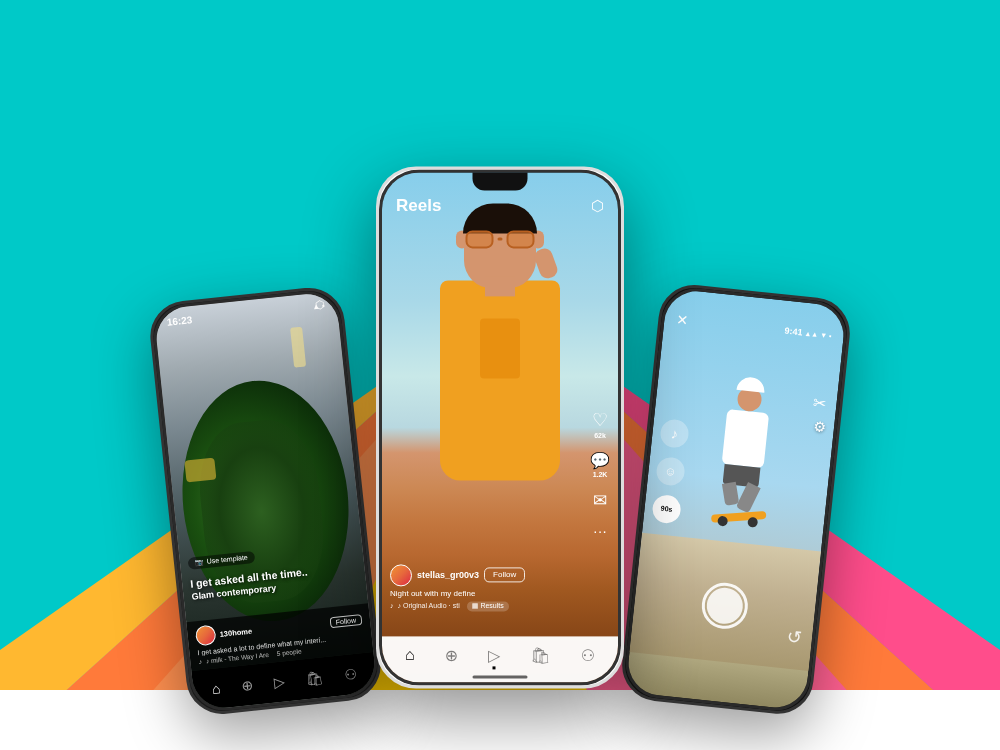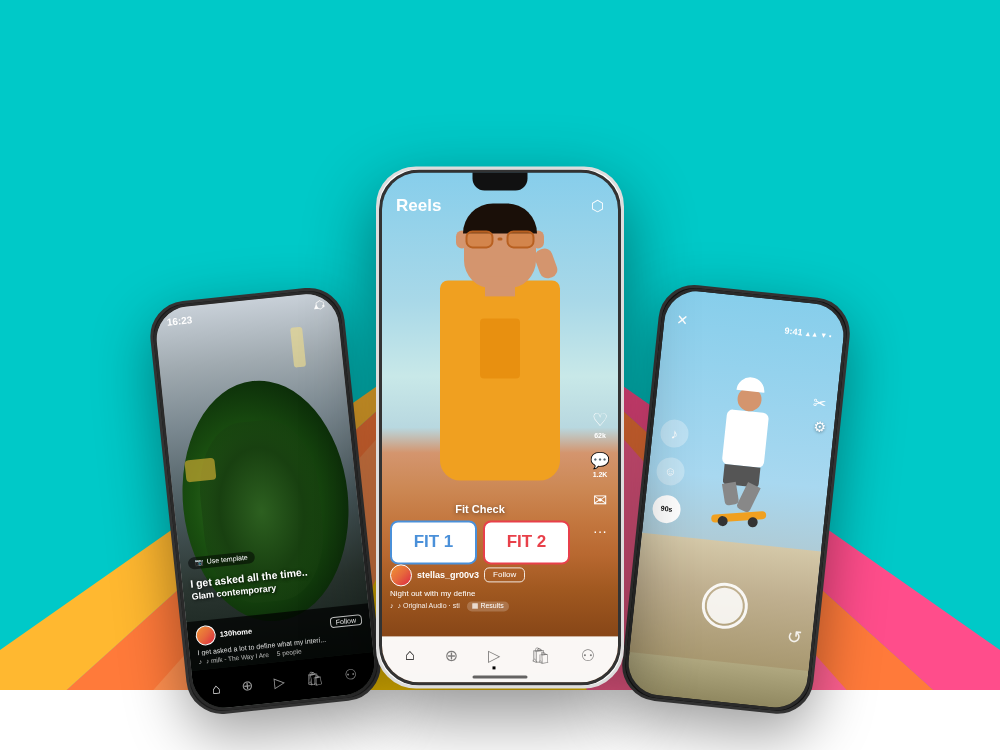--- a/index.html
+++ b/index.html
@@ -179,27 +179,20 @@
           <span style="color:#fff;font-size:7px;font-weight:600;">62k</span>
         </div>
         <div style="display:flex;flex-direction:column;align-items:center;gap:1px;">
           <span style="color:#fff;font-size:16px;">💬</span>
           <span style="color:#fff;font-size:7px;font-weight:600;">1.2K</span>
         </div>
         <span style="color:#fff;font-size:17px;">✉</span>
         <span style="color:#fff;font-size:14px;">···</span>
       </div>
 
-      <div style="position:absolute;bottom:22%;left:0;right:40px;padding:0 8px;z-index:25;">
-        <div style="text-align:center;color:#fff;font-size:11px;font-weight:700;margin-bottom:5px;text-shadow:0 1px 4px rgba(0,0,0,0.5);">Fit Check</div>
-        <div style="display:flex;gap:6px;justify-content:center;margin-bottom:6px;">
-          <button style="flex:1;height:44px;border-radius:8px;border:2.5px solid #4a90d9;background:#fff;color:#4a90d9;font-size:17px;font-weight:800;cursor:pointer;">FIT 1</button>
-          <button style="flex:1;height:44px;border-radius:8px;border:2.5px solid #e8404a;background:#fff;color:#e8404a;font-size:17px;font-weight:800;cursor:pointer;">FIT 2</button>
-        </div>
-      </div>
 
       <div style="position:absolute;bottom:14%;left:0;right:50px;padding:0 8px;z-index:25;">
         <div style="display:flex;align-items:center;gap:5px;margin-bottom:3px;">
           <div style="width:22px;height:22px;border-radius:50%;background:linear-gradient(135deg,#f09433,#e6683c,#dc2743);border:1.5px solid #fff;flex-shrink:0;"></div>
           <span style="color:#fff;font-size:9px;font-weight:700;">stellas_gr00v3</span>
           <button style="background:transparent;border:1px solid rgba(255,255,255,0.85);border-radius:5px;color:#fff;font-size:8px;padding:2px 8px;cursor:pointer;">Follow</button>
         </div>
         <div style="color:#fff;font-size:8px;margin-bottom:3px;">Night out with my define</div>
         <div style="display:flex;align-items:center;gap:4px;">
           <span style="color:rgba(255,255,255,0.9);font-size:7px;">♪</span>

